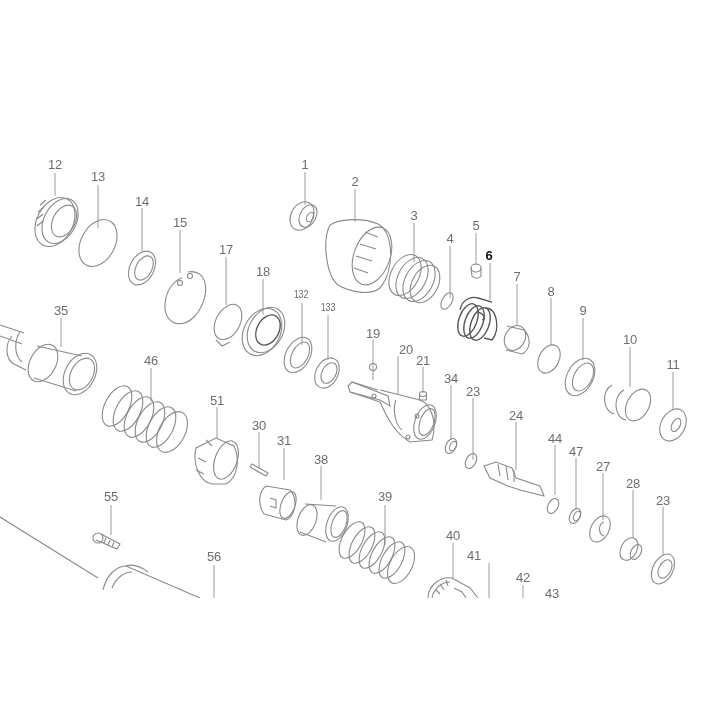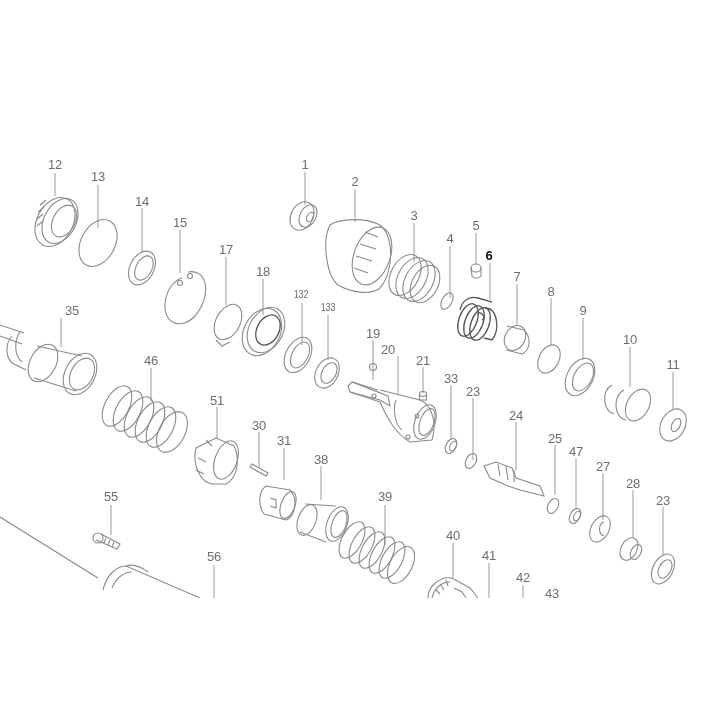--- a/index.html
+++ b/index.html
@@ -308,40 +308,40 @@
 <span class="lbl" style="left:450px;top:232px">4</span>
 <span class="lbl" style="left:476px;top:219px">5</span>
 <span class="lbl hl" style="left:489px;top:249px">6</span>
 <span class="lbl" style="left:517px;top:270px">7</span>
 <span class="lbl" style="left:551px;top:285px">8</span>
 <span class="lbl" style="left:583px;top:304px">9</span>
 <span class="lbl" style="left:630px;top:333px">10</span>
 <span class="lbl" style="left:673px;top:358px">11</span>
 
 <span class="lbl" style="left:373px;top:327px">19</span>
-<span class="lbl" style="left:388px;top:343px">20</span>
+<span class="lbl" style="left:406px;top:343px">20</span>
 <span class="lbl" style="left:423px;top:354px">21</span>
-<span class="lbl" style="left:451px;top:372px">33</span>
+<span class="lbl" style="left:451px;top:372px">34</span>
 <span class="lbl" style="left:473px;top:385px">23</span>
 <span class="lbl" style="left:516px;top:409px">24</span>
-<span class="lbl" style="left:555px;top:432px">25</span>
+<span class="lbl" style="left:555px;top:432px">44</span>
 <span class="lbl" style="left:576px;top:445px">47</span>
 <span class="lbl" style="left:603px;top:460px">27</span>
 <span class="lbl" style="left:633px;top:477px">28</span>
 <span class="lbl" style="left:663px;top:494px">23</span>
 
-<span class="lbl" style="left:72px;top:304px">35</span>
+<span class="lbl" style="left:61px;top:304px">35</span>
 <span class="lbl" style="left:151px;top:354px">46</span>
 <span class="lbl" style="left:217px;top:394px">51</span>
 <span class="lbl" style="left:259px;top:419px">30</span>
 <span class="lbl" style="left:284px;top:434px">31</span>
 <span class="lbl" style="left:321px;top:453px">38</span>
 <span class="lbl" style="left:385px;top:490px">39</span>
 <span class="lbl" style="left:453px;top:529px">40</span>
-<span class="lbl" style="left:489px;top:549px">41</span>
+<span class="lbl" style="left:474px;top:549px">41</span>
 <span class="lbl" style="left:523px;top:571px">42</span>
 <span class="lbl" style="left:552px;top:587px">43</span>
 
 <span class="lbl" style="left:111px;top:490px">55</span>
 <span class="lbl" style="left:214px;top:550px">56</span>
 
 <div class="clip"></div>
 </div>
 
 </body></html>

